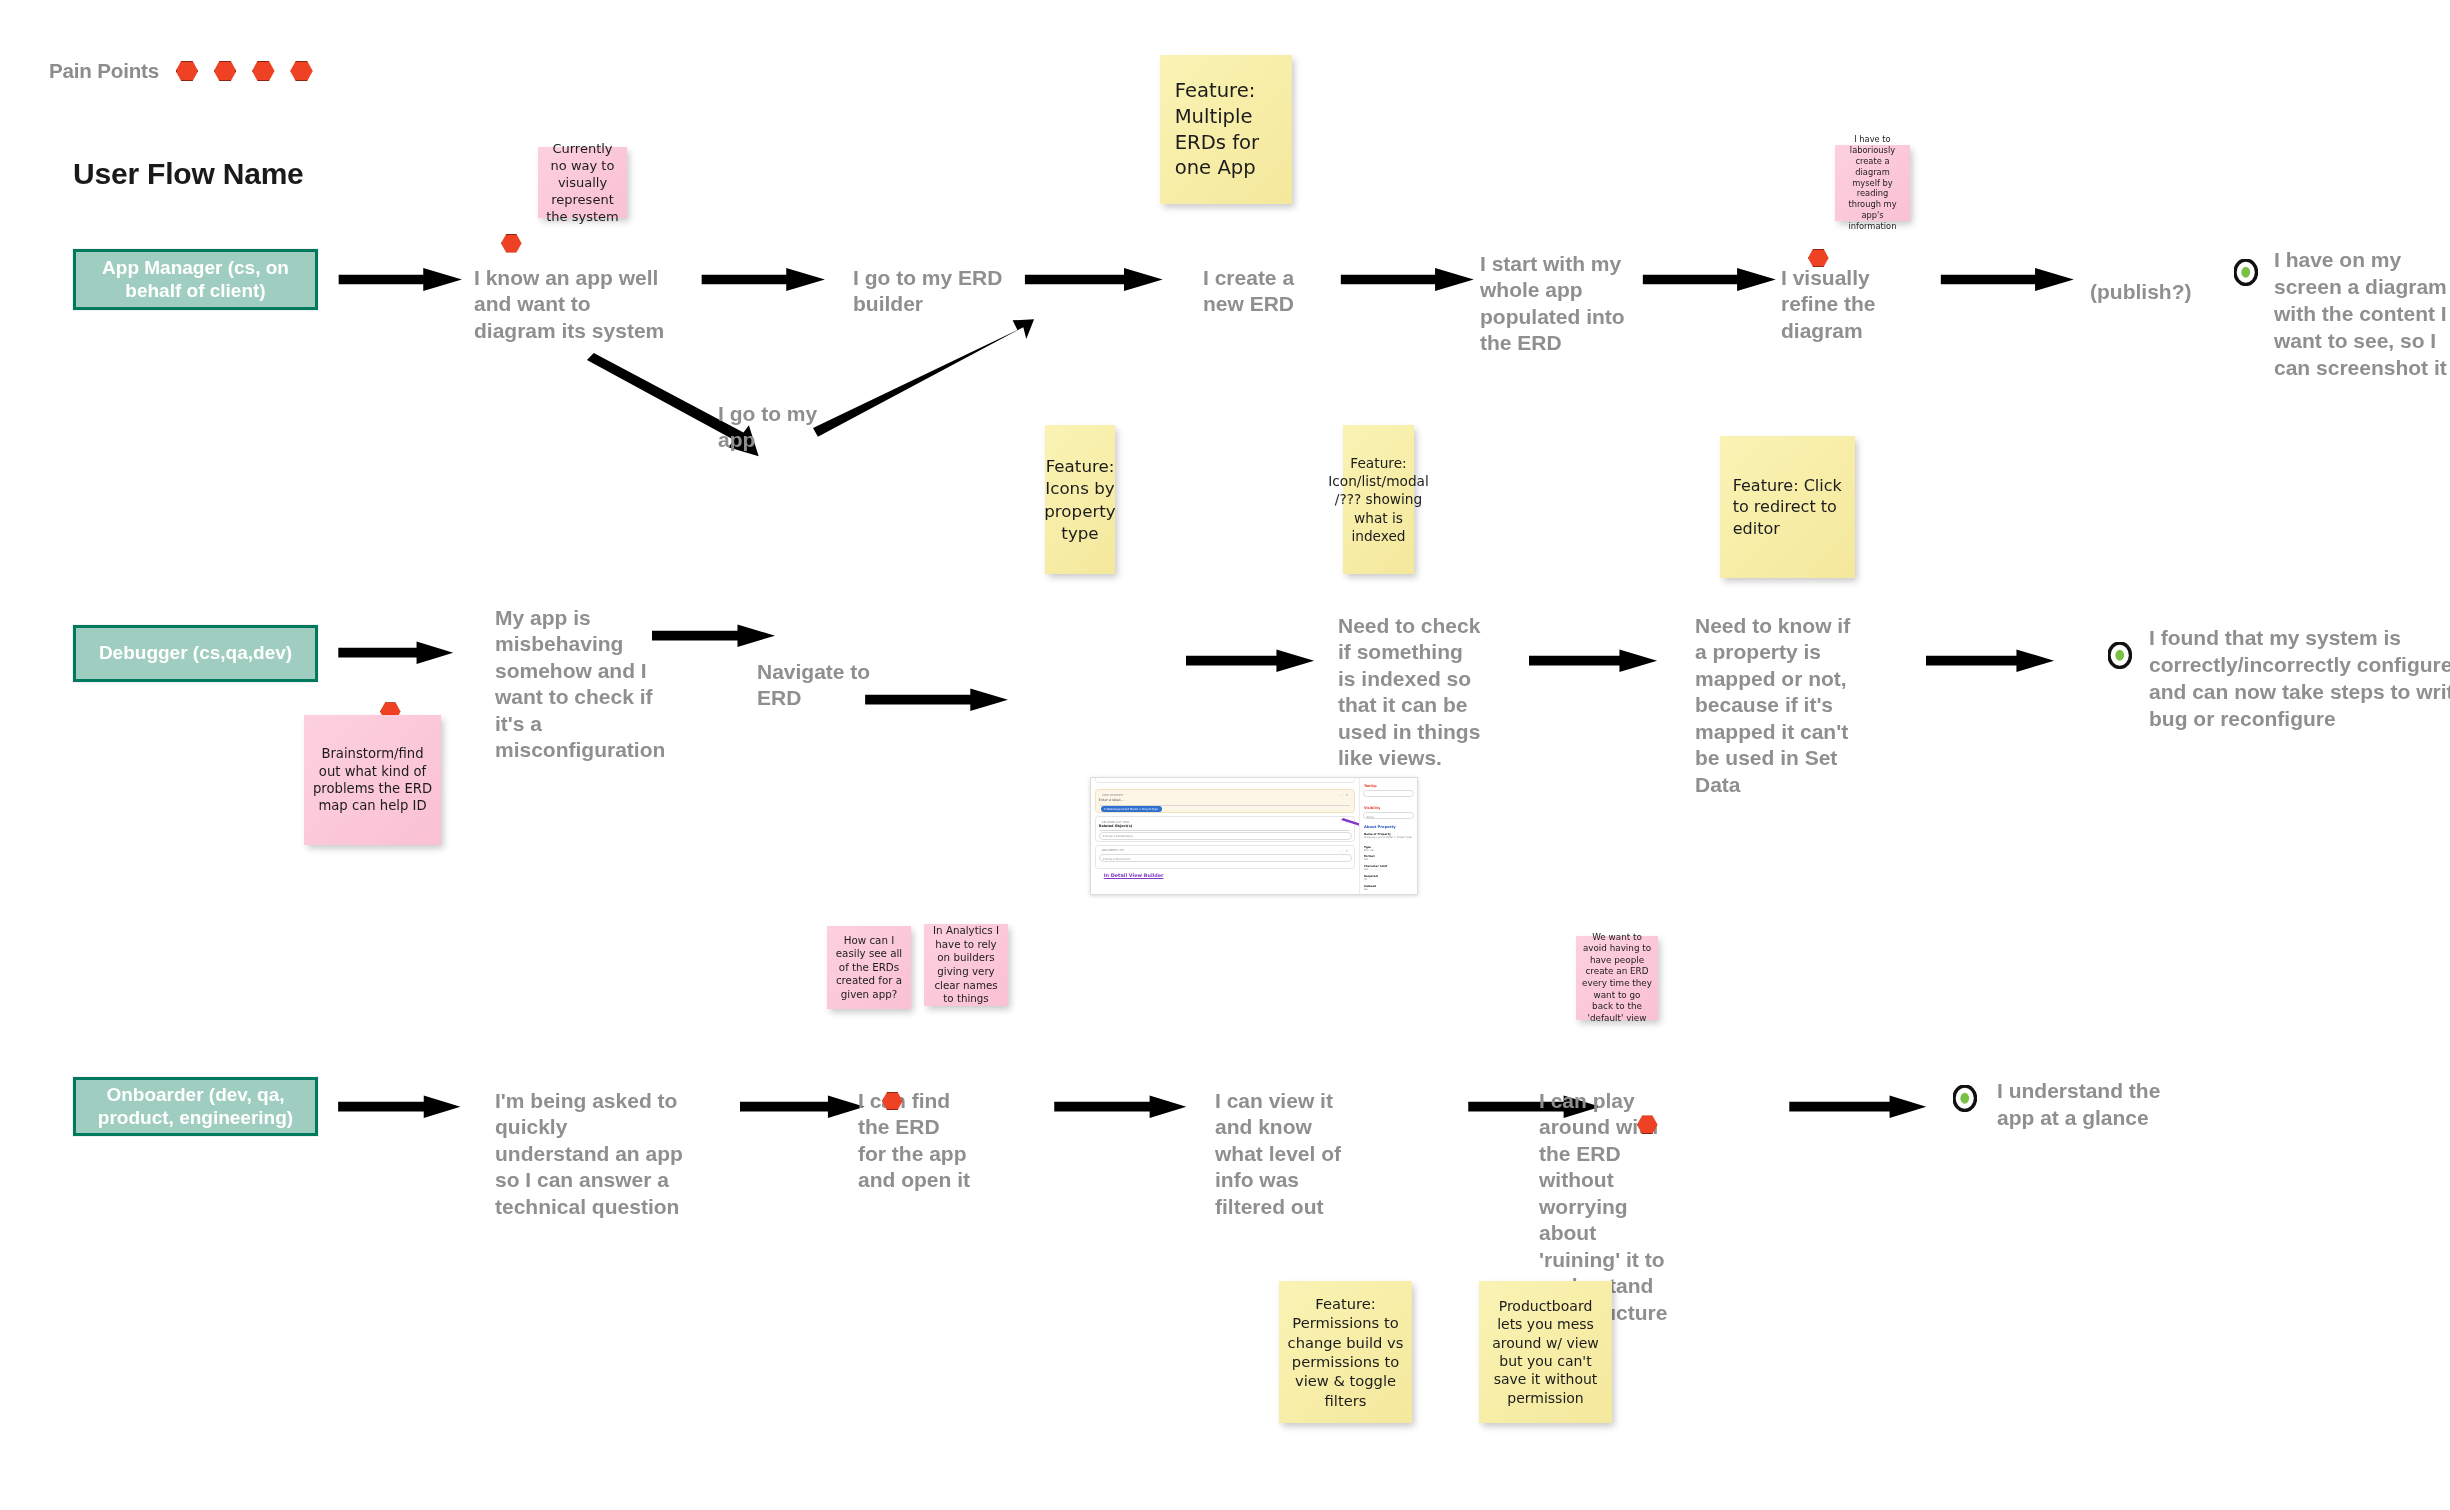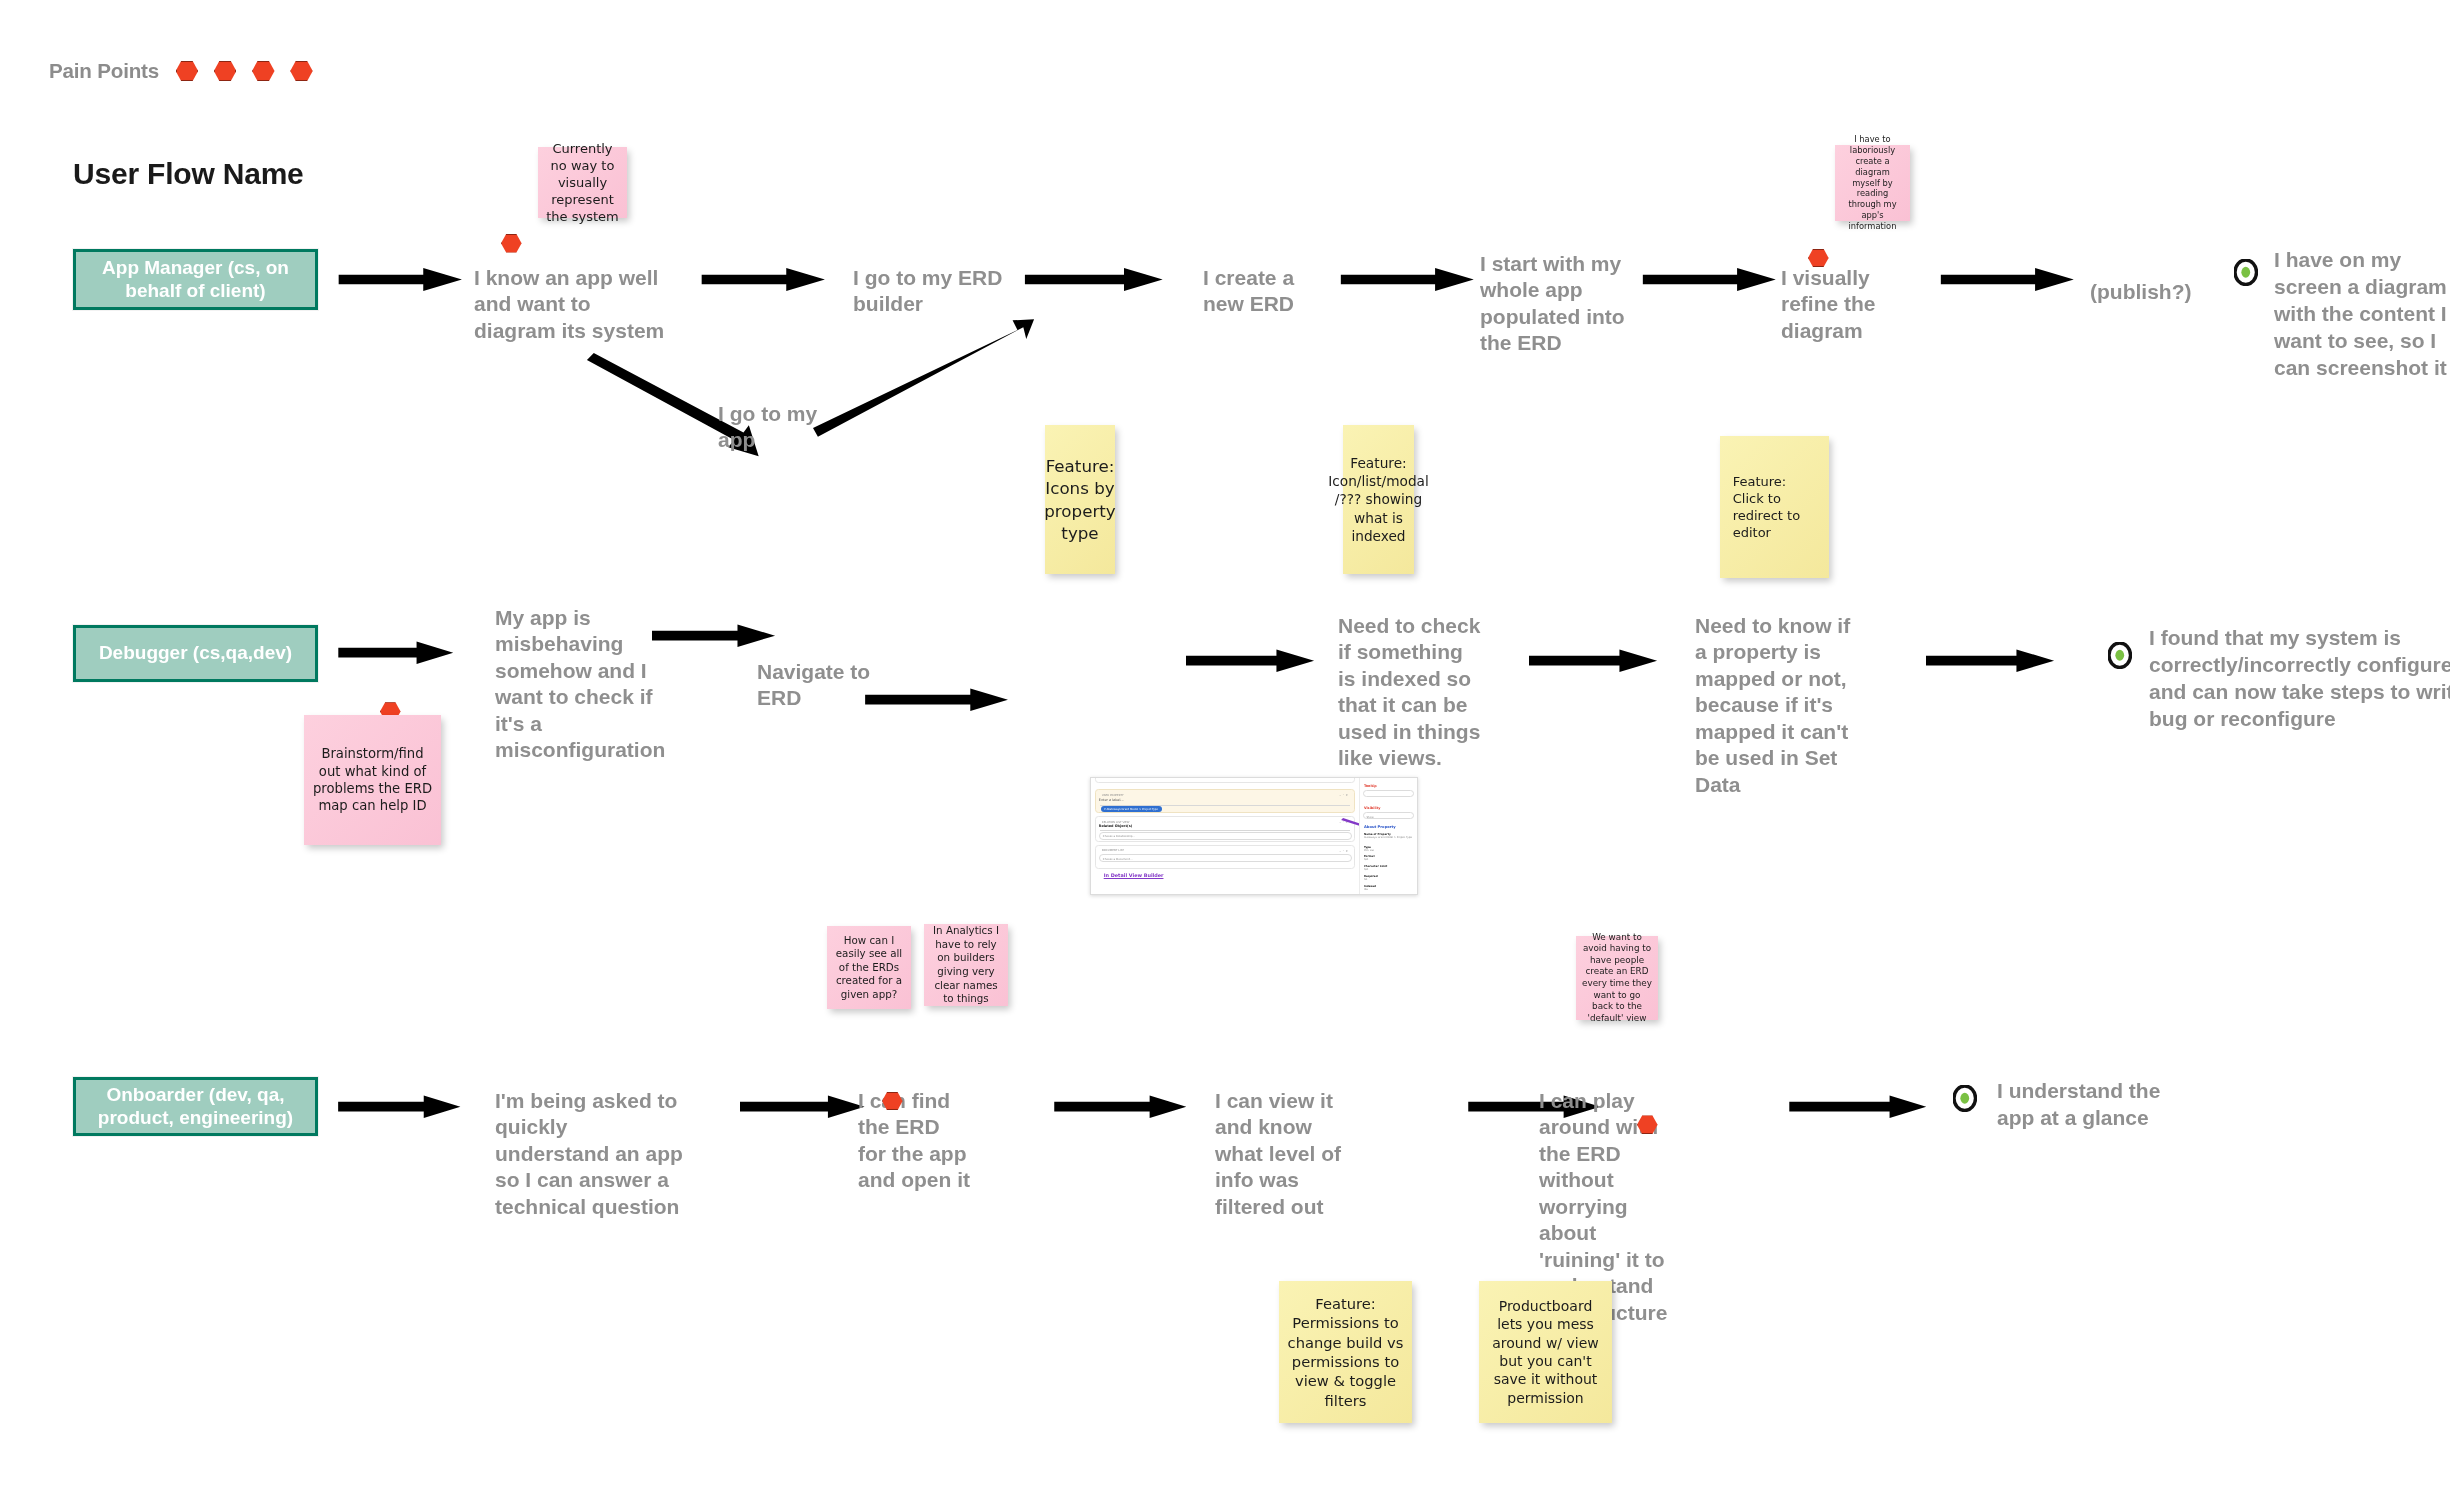--- a/index.html
+++ b/index.html
@@ -178,20 +178,23 @@
   <div class="abs hex" style="left:501px; top:234px; width:20.6px; height:18.6px;"></div>
   <div class="abs hex" style="left:1808px; top:230px; width:20.6px; height:18.6px;"></div>
 
   <div class="abs note pink" style="left:538px; top:147px; width:89px; height:71px; font-size:13px;">
     <span>Currently no way to visually represent the system</span>
   </div>
   <div class="abs note pink" style="left:1835px; top:145px; width:75px; height:76px; font-size:8.3px;">
     <span>I have to laboriously create a diagram myself by reading through my app's information</span>
   </div>
 
+  <div class="abs note yellow" style="left:1160px; top:55px; width:132px; height:149px; font-size:19.6px; text-align:left; justify-content:flex-start; padding:12.7px 14.7px;">
+    <span>Feature: Multiple ERDs for one App</span>
+  </div>
 
   <div class="abs persona" style="left:73px; top:625px; width:245px; height:57px;">
     <span>Debugger (cs,qa,dev)</span>
   </div>
 
   <svg class="abs arrow-svg" style="left:338px; top:639px;" width="118" height="27.4" viewBox="0 0 240 56">
     <polygon points="0,18 160,18 160,5 235,28 160,51 160,38 0,38" fill="#000"></polygon>
   </svg>
 
   <div class="abs hex" style="left:380px; top:665px; width:20.6px; height:18.6px;"></div>
@@ -234,21 +237,21 @@
     <ellipse cx="24" cy="27" rx="9" ry="11" fill="#7ac143"></ellipse>
   </svg>
   <div class="abs outcome" style="left:2149px; top:625px; width:348px;">I found that my system is correctly/incorrectly configured and can now take steps to write a bug or reconfigure</div>
 
   <div class="abs note yellow" style="left:1045px; top:425px; width:70px; height:149px; font-size:16.7px; padding:9.8px 4.9px;">
     <span>Feature: Icons by property type</span>
   </div>
   <div class="abs note yellow" style="left:1343px; top:425px; width:71px; height:149px; font-size:13.7px; padding:8.8px 3.9px;">
     <span>Feature: Icon/list/modal /??? showing what is indexed</span>
   </div>
-  <div class="abs note yellow" style="left:1720px; top:436px; width:109px; height:142px; font-size:13px; text-align:left; justify-content:flex-start; padding:10.8px 12.7px;">
+  <div class="abs note yellow" style="left:1720px; top:436px; width:135px; height:142px; font-size:16px; text-align:left; justify-content:flex-start; padding:10.8px 12.7px;">
     <span>Feature: Click to redirect to editor</span>
   </div>
 
   <div class="abs" id="erd-thumb" style="left:1090px; top:777px; width:328px; height:118px;">
 
     <div class="thumb-card" style="left:3.9px; top:-5.9px; width:260px; height:10.8px;"></div>
 
     <div class="thumb-card cream" style="left:3.9px; top:10.8px; width:260px; height:24.5px;"></div>
     <div class="thumb-lbl" style="left:10.8px; top:14.7px;">USER PROPERTY</div>
     <div class="thumb-lbl dark" style="left:7.8px; top:19.6px; font-weight:normal; color:#555;">Enter a label...</div>

